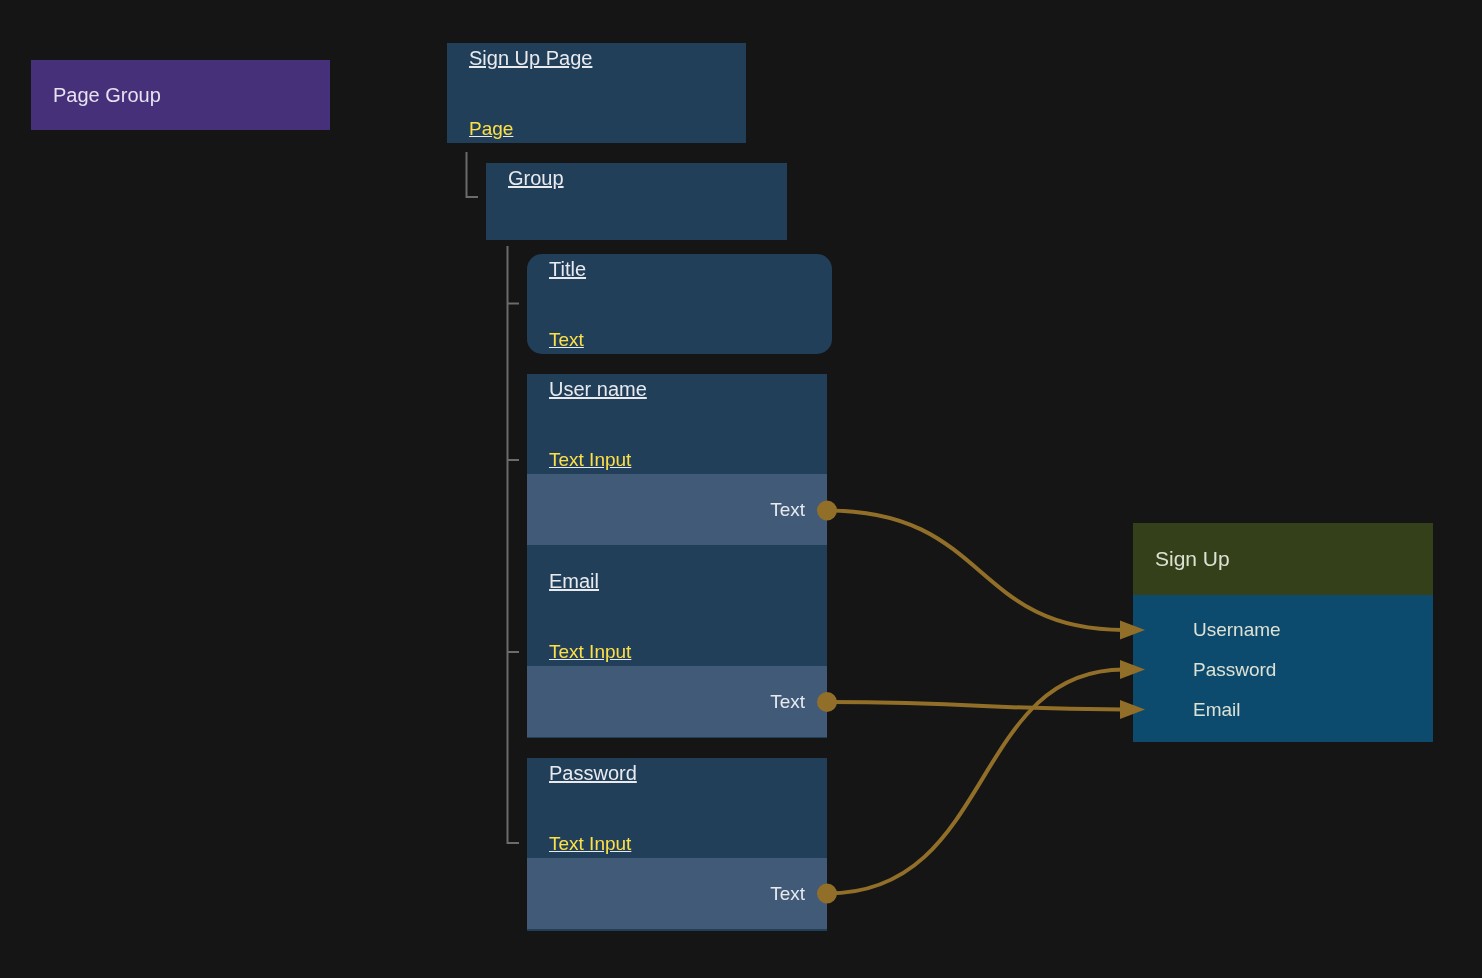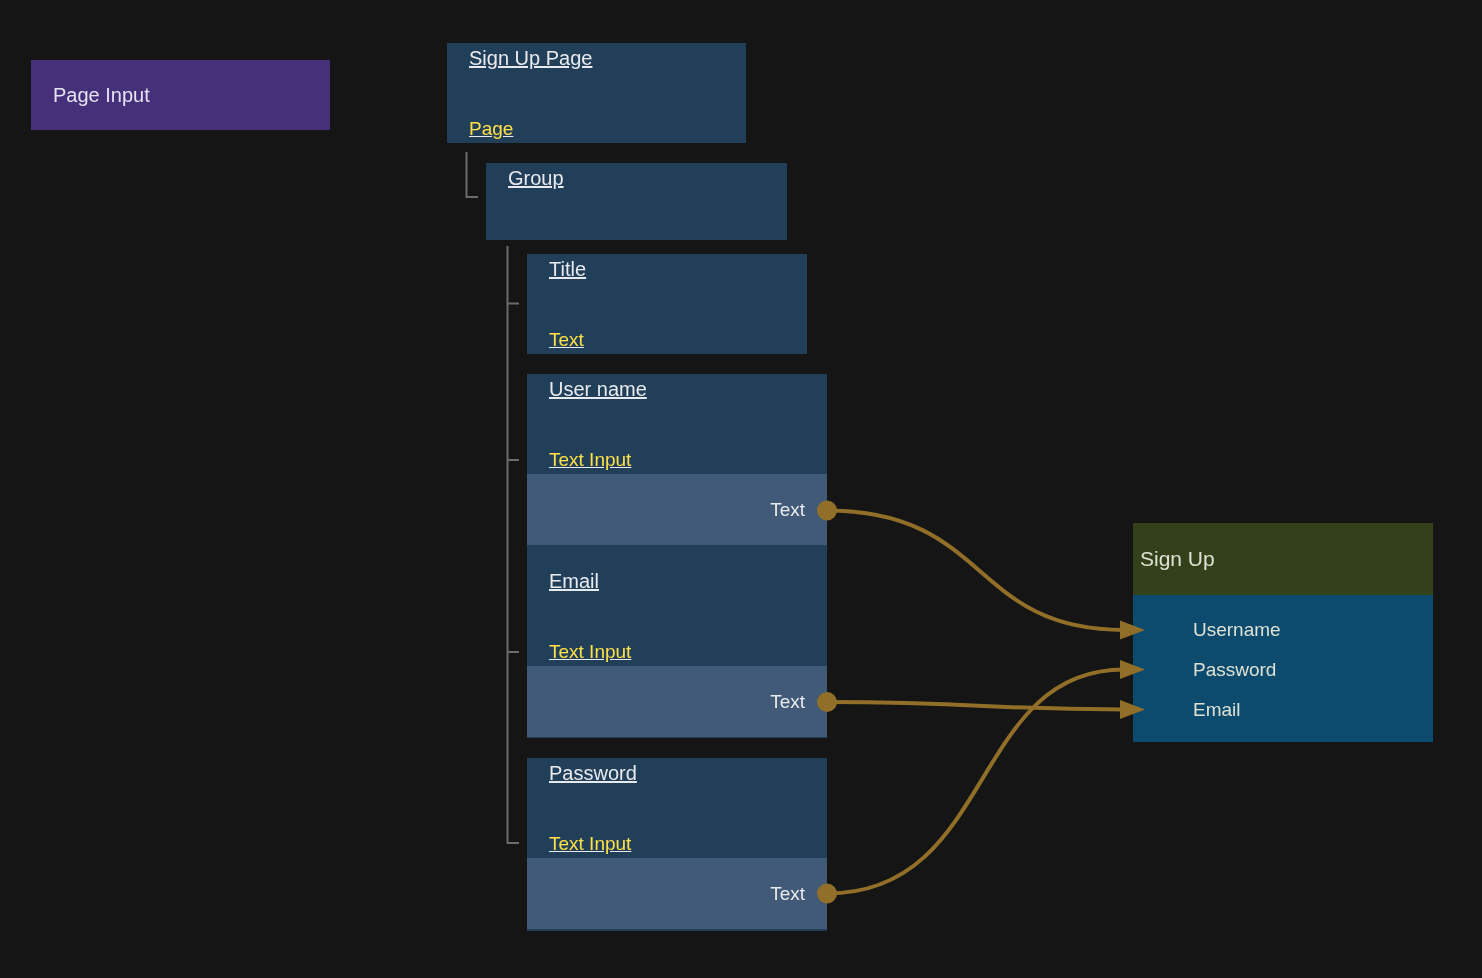--- a/index.html
+++ b/index.html
@@ -61,37 +61,37 @@
     justify-content: flex-end;
     padding-right: 22px;
     box-sizing: border-box;
   }
   .port-label {
     font-size: 19px;
     color: #e8eaee;
   }
   #node-signup-page { left: 447px; top: 43px;  width: 299px; height: 100px; }
   #node-group       { left: 486px; top: 163px; width: 301px; height: 77px;  }
-  #node-title       { left: 527px; top: 254px; width: 280px; height: 100px; }
+  #node-title       { left: 527px; top: 254px; width: 305px; height: 100px; border-radius: 15px; }
   #node-username    { left: 527px; top: 374px; width: 300px; height: 215px; }
   #node-email       { left: 527px; top: 566px; width: 300px; height: 172px; }
   #node-password    { left: 527px; top: 758px; width: 300px; height: 173px; }
 
   .panel {
     position: absolute;
     left: 1133px; top: 523px;
     width: 300px; height: 219px;
     box-sizing: border-box;
   }
   .panel-header {
     height: 72px;
     background: #344019;
     display: flex;
     align-items: center;
-    padding-left: 7px;
+    padding-left: 22px;
     box-sizing: border-box;
     color: #dde1d3;
     font-size: 21px;
   }
   .panel-body {
     height: 147px;
     background: #0c4a6e;
     box-sizing: border-box;
     padding-top: 15px;
     padding-left: 38px;
@@ -110,21 +110,21 @@
     height: 978px;
     pointer-events: none;
   }
 </style>
 </head>
 <body>
 
 <div id="canvas">
 
   <div class="chip">
-    <span>Page Input</span>
+    <span>Page Group</span>
   </div>
 
   <div class="node" id="node-signup-page">
     <div class="head">
       <div class="title">Sign Up Page</div>
       <div class="subtitle">Page</div>
     </div>
   </div>
 
   <div class="node" id="node-group">

